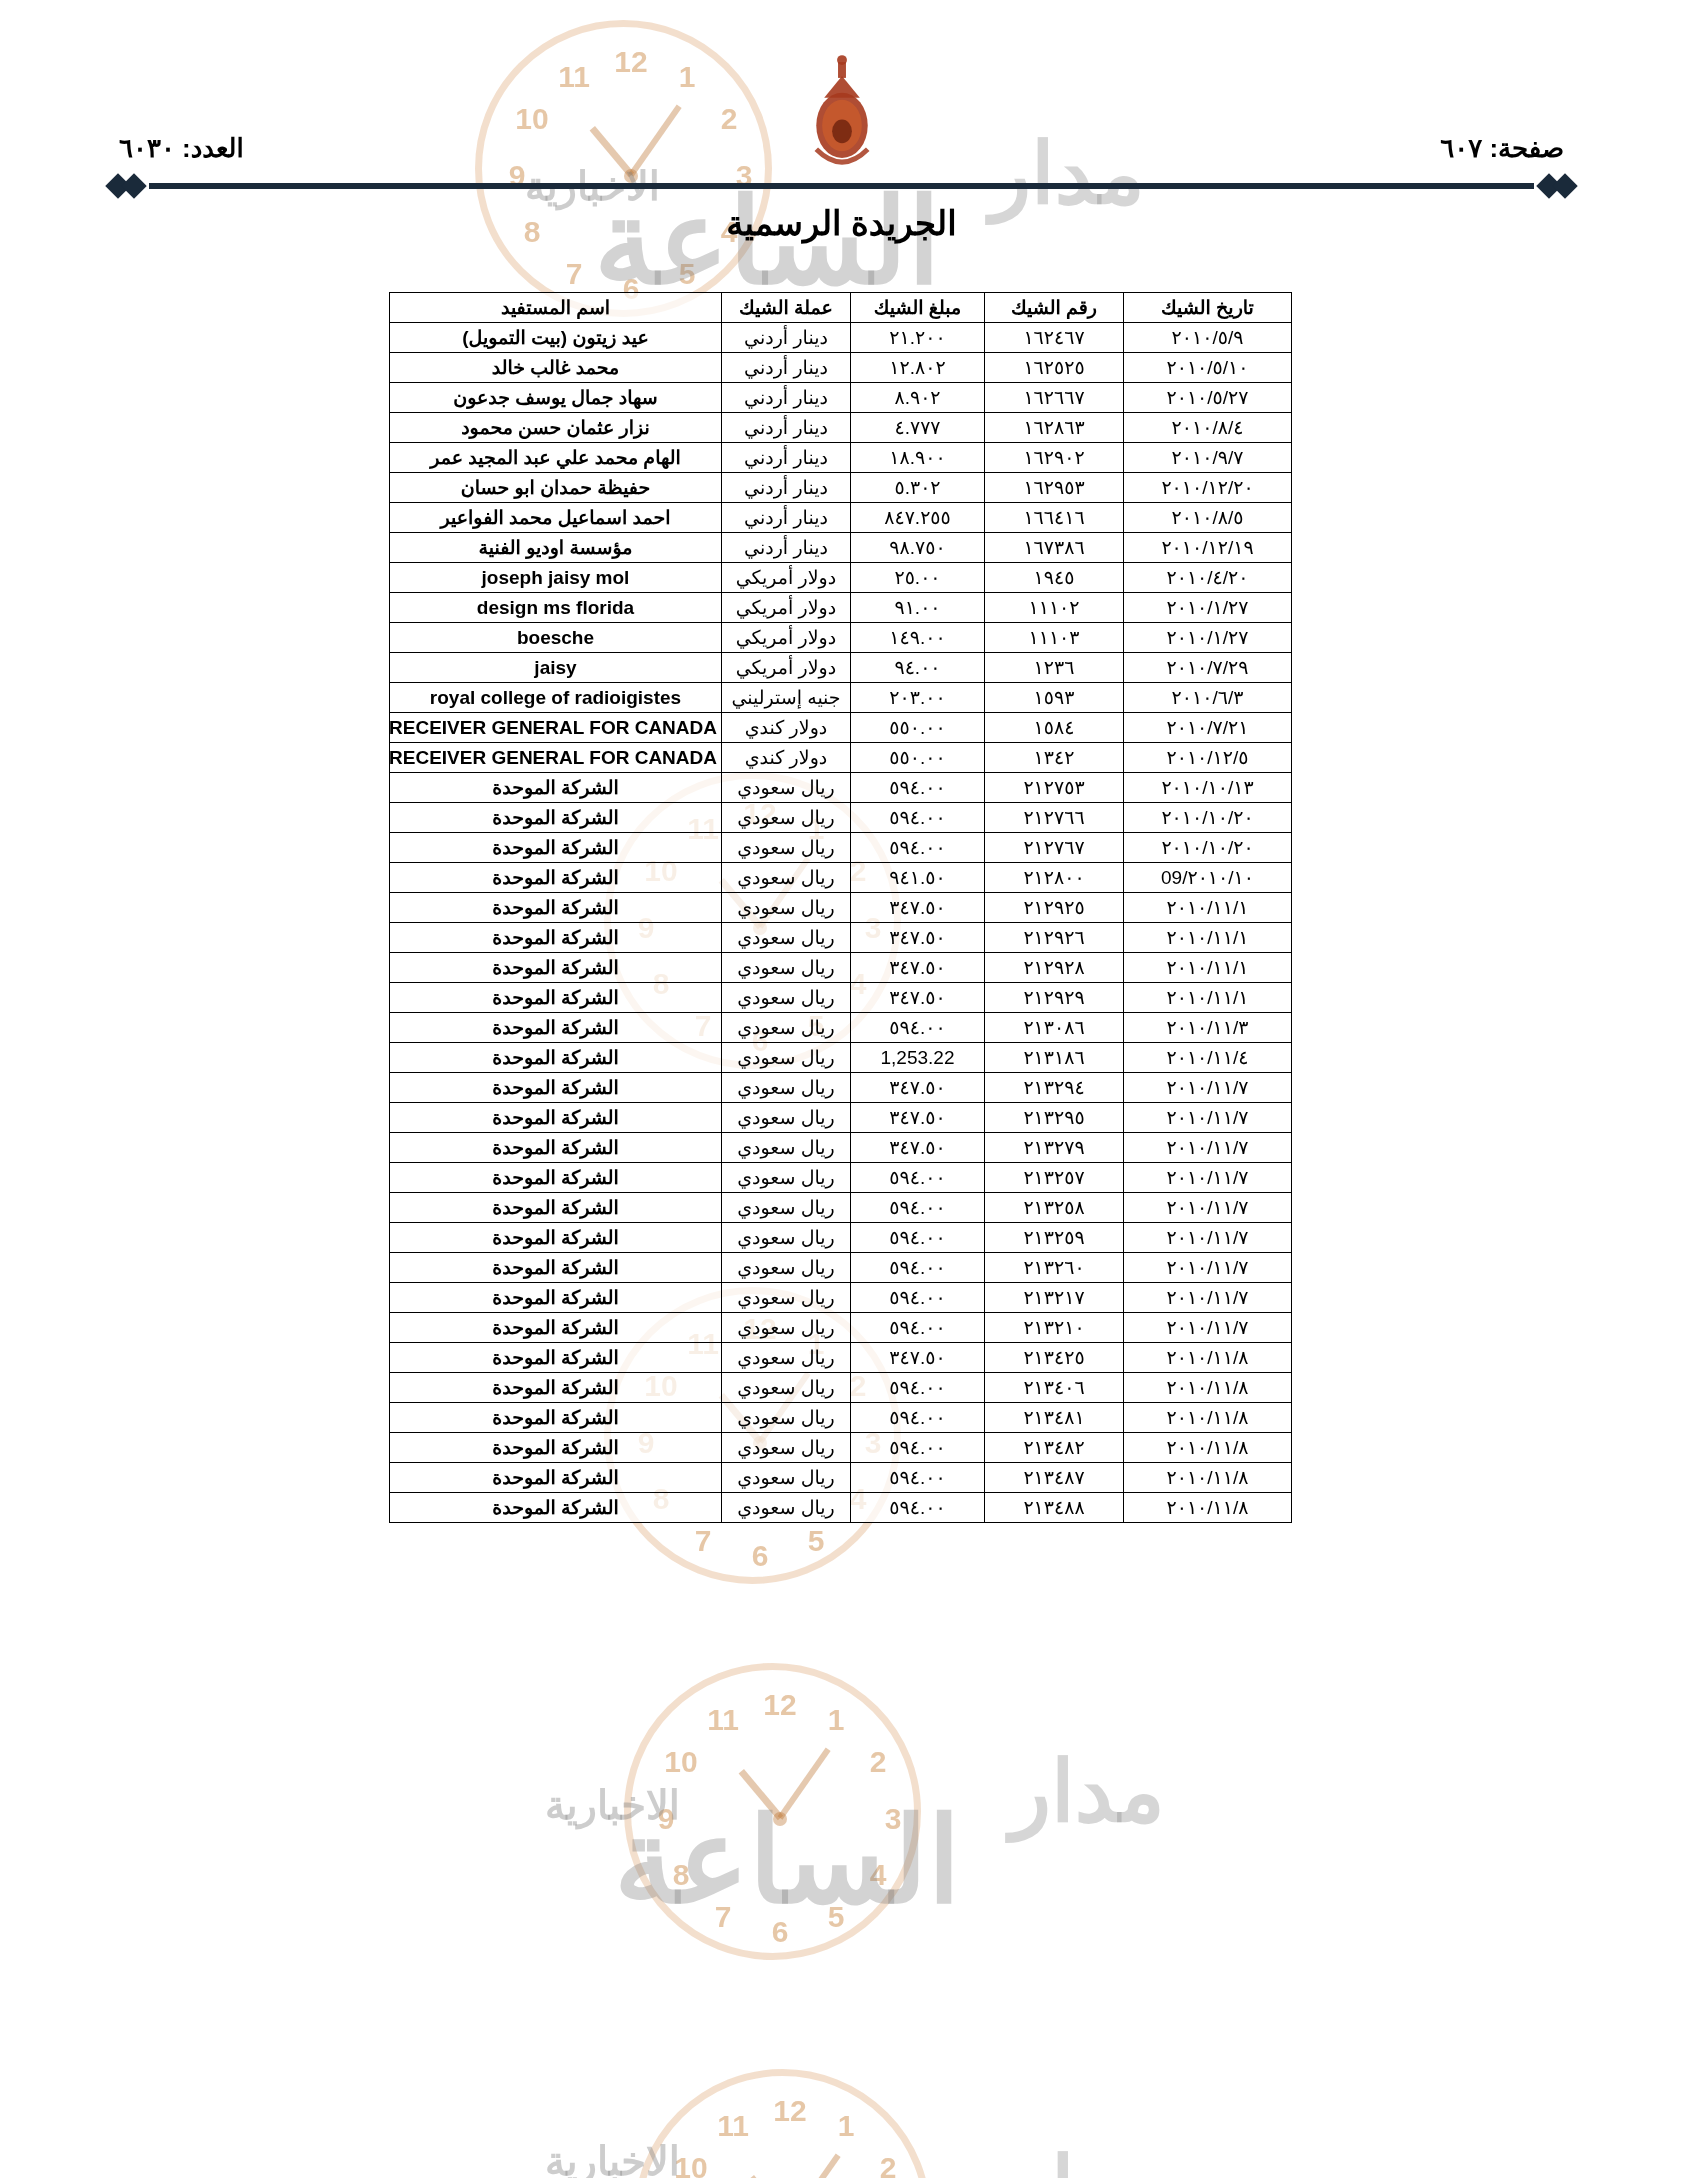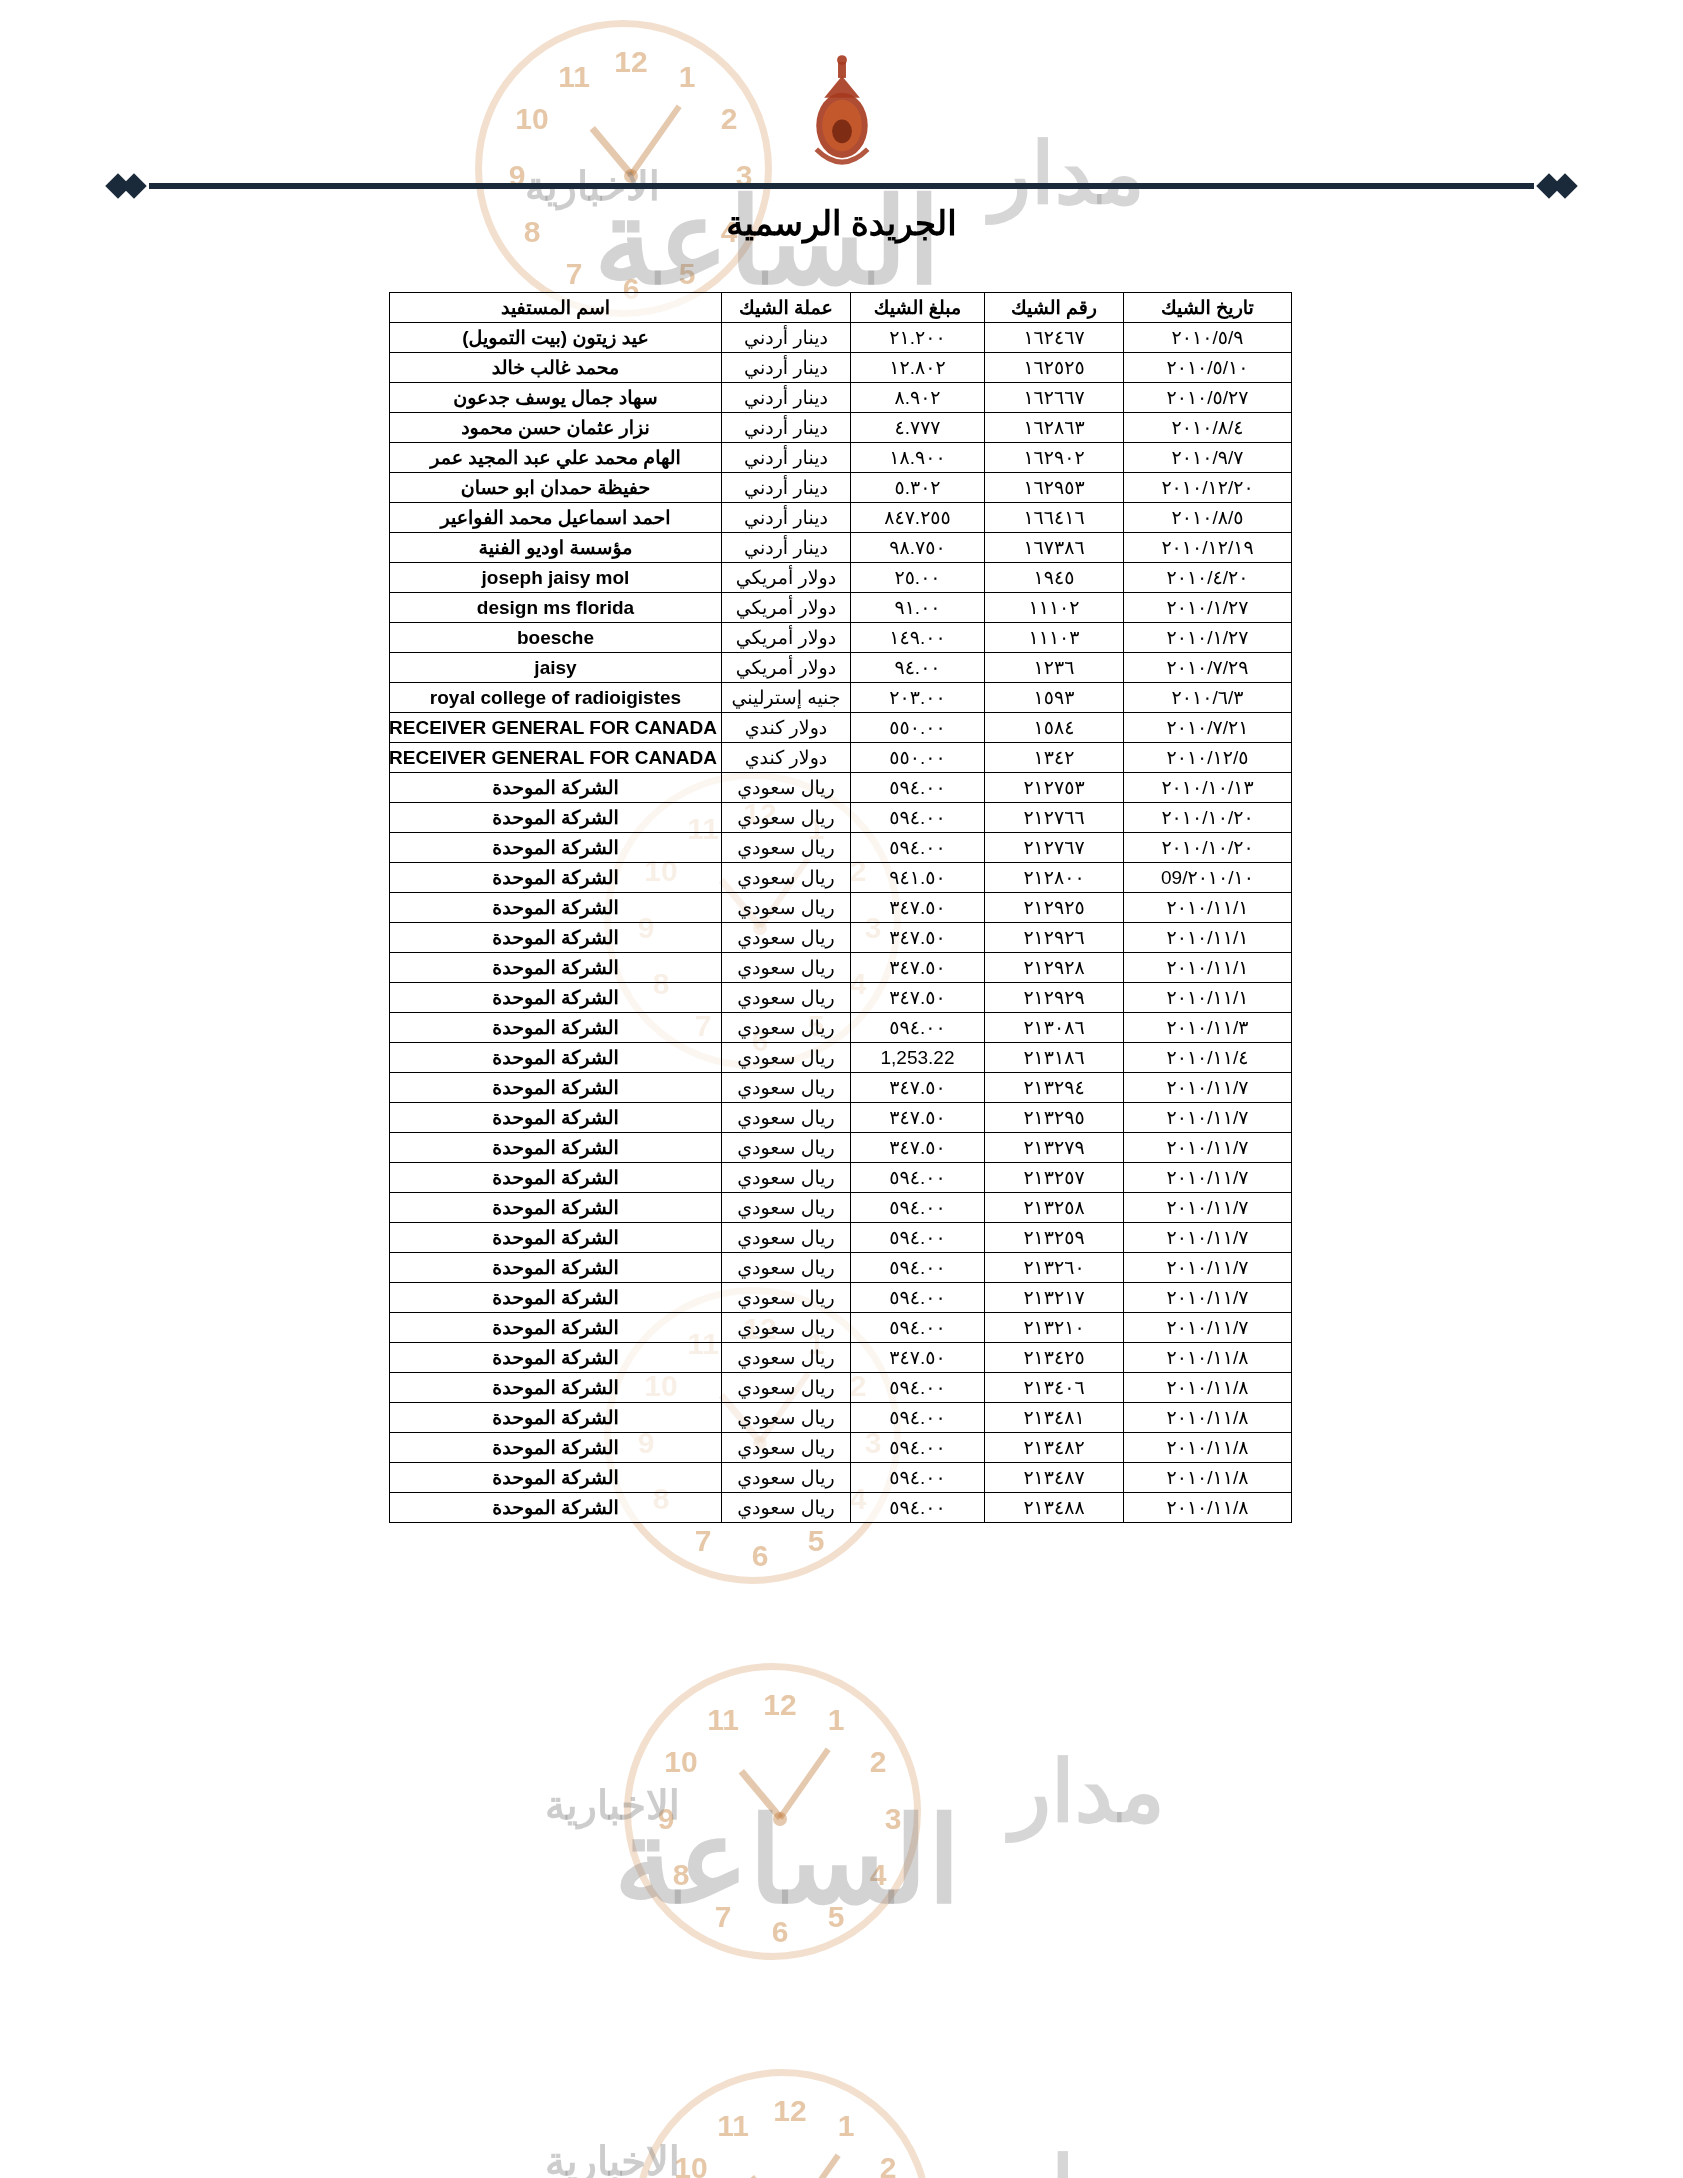--- a/index.html
+++ b/index.html
@@ -281,20 +281,24 @@
   <svg class="crest" viewBox="0 0 96 130">
     <ellipse cx="48" cy="72" rx="26" ry="33" fill="#a63a1e" opacity="0.9"></ellipse>
     <ellipse cx="48" cy="72" rx="20" ry="26" fill="#c65a2c" opacity="0.9"></ellipse>
     <ellipse cx="48" cy="78" rx="10" ry="12" fill="#7a2a12" opacity="0.95"></ellipse>
     <path d="M30 44 L48 22 L66 44 Z" fill="#a63a1e" opacity="0.9"></path>
     <rect x="44" y="8" width="8" height="16" fill="#a63a1e" opacity="0.9"></rect>
     <circle cx="48" cy="6" r="5" fill="#a63a1e" opacity="0.9"></circle>
     <path d="M22 96 Q48 122 74 96" stroke="#a63a1e" stroke-width="5" fill="none" opacity="0.85"></path>
   </svg>
 
+  <div class="hdr">
+    <div class="issue">العدد: ٦٠٣٠</div>
+    <div class="pageno">صفحة: ٦٠٧</div>
+  </div>
 
   <div class="rule-wrap">
     <div class="rule-dia d1"></div>
     <div class="rule-dia d2"></div>
     <div class="rule-line"></div>
     <div class="rule-dia d4"></div>
     <div class="rule-dia d3"></div>
   </div>
 
   <div class="gazette-title">الجريدة الرسمية</div>

